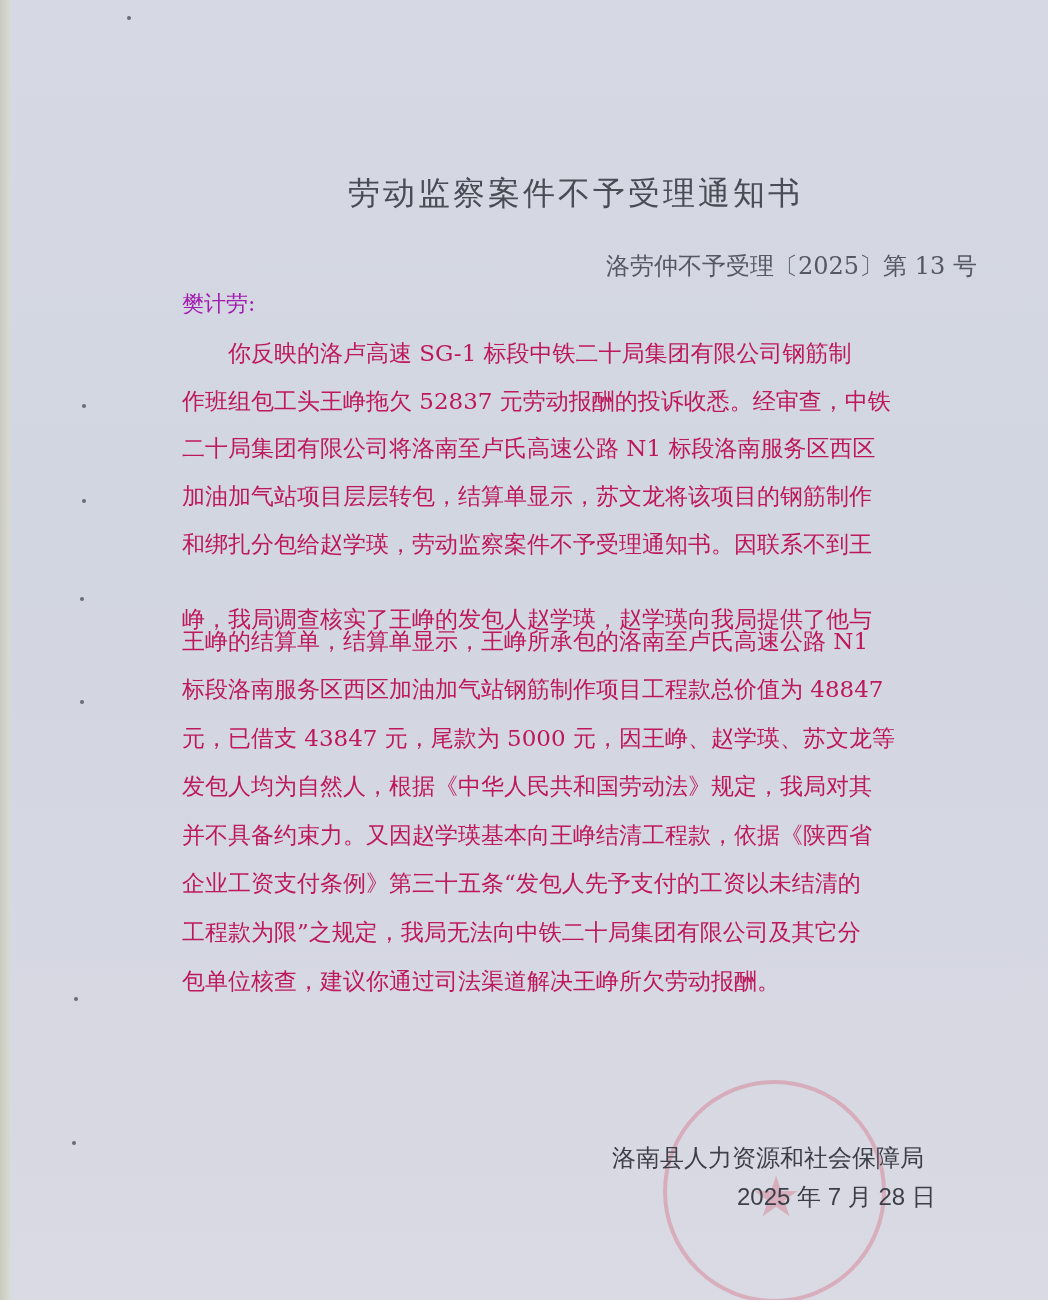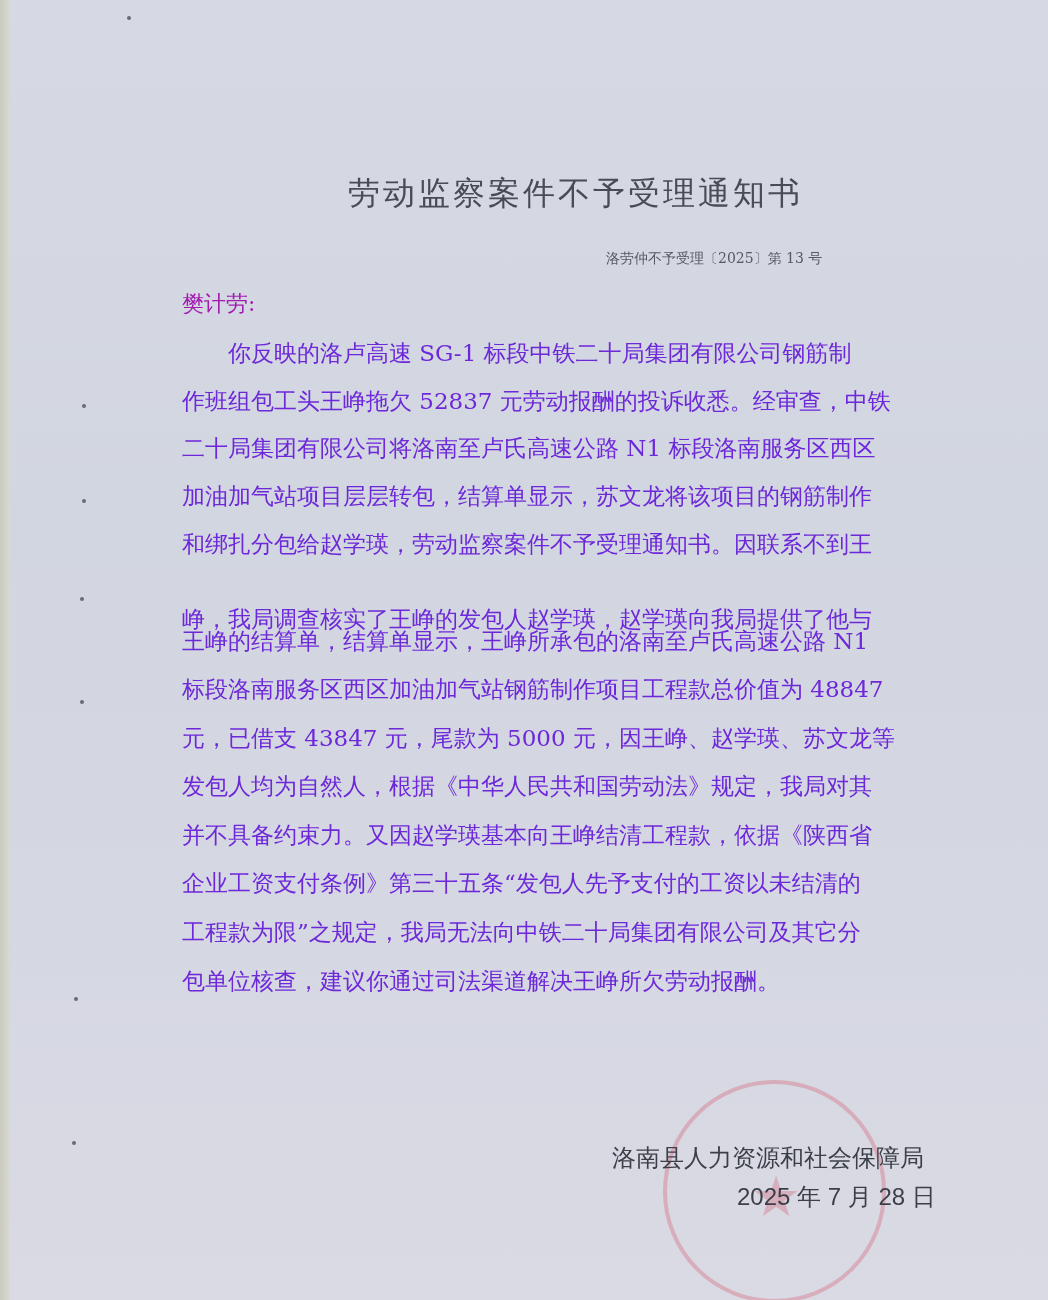--- a/index.html
+++ b/index.html
@@ -14,27 +14,27 @@
   }
   .edge {
     position:absolute; left:0; top:0; width:10px; height:1300px;
     background:linear-gradient(90deg,#c9cbbf,#d9dbd2);
   }
   .title {
     position:absolute; left:348px; top:172px; font-size:32px; color:#4a4c55;
     letter-spacing:3px; white-space:nowrap;
   }
   .docno {
-    position:absolute; left:606px; top:250px; font-size:14px; color:#555862; white-space:nowrap;
+    position:absolute; left:606px; top:250px; font-size:24px; color:#555862; white-space:nowrap;
   }
   .salute {
     position:absolute; left:182px; top:289px; font-size:22px; color:#a21caf; white-space:nowrap;
   }
   .body-line {
-    position:absolute; left:182px; font-size:23px; color:#6d28d9; white-space:nowrap;
+    position:absolute; left:182px; font-size:23px; color:#be185d; white-space:nowrap;
   }
   .sign-org {
     position:absolute; left:612px; top:1123px; font-size:24px; color:#3c3f48; white-space:nowrap;margin-top:19px;
   }
   .sign-date {
     position:absolute; left:697px; top:1181px; font-size:24px; color:#3c3f48; white-space:nowrap;
     font-family:"Liberation Sans","DejaVu Sans",sans-serif;
     margin-left:40px;
   }
   .seal {

